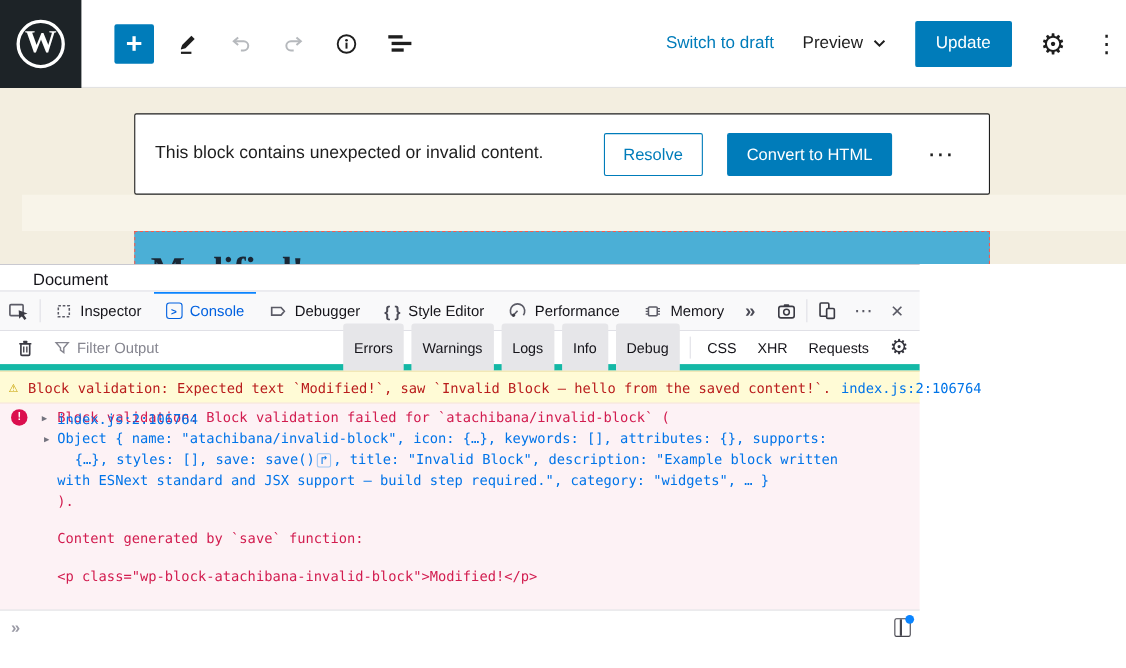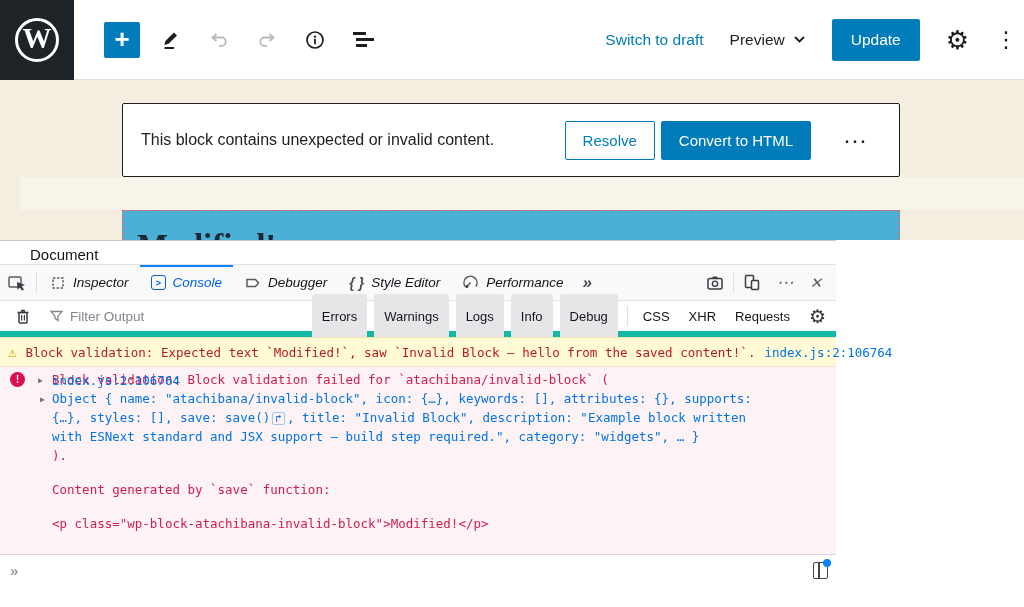--- a/index.html
+++ b/index.html
@@ -34,36 +34,36 @@
 
   
   .canvas { position:absolute; left:0; top:80px; width:1024px; height:160px; background:#f3eee0; }
   .canvas-band { position:absolute; left:20px; right:0; top:97px; height:33px; background:#f8f4e9; }
   .invalid-card { position:absolute; left:122px; top:23px; width:778px; height:74px; background:#fff;
     border:1.5px solid #1e1e1e; border-radius:2px; display:flex; align-items:center; padding:0 32px 0 18px; }
   .invalid-msg { font-size:16px; color:#1e1e1e; margin-right:auto; }
   .resolve-btn { background:#fff; border:1px solid #007cba; color:#007cba; font-size:15px;
     padding:10px 17px; border-radius:2px; cursor:pointer; font-family:inherit; }
   .convert-btn { background:#007cba; border:1px solid #007cba; color:#fff; font-size:15px;
-    padding:10px 17px; border-radius:2px; margin-left:6px; cursor:pointer; font-family:inherit; }
+    padding:10px 17px; border-radius:2px; margin-left:22px; cursor:pointer; font-family:inherit; }
   .card-more { font-size:24px; color:#1e1e1e; margin-left:32px; cursor:pointer; line-height:0.4; }
   .selected-block { position:absolute; left:122px; top:130px; width:778px; height:30px; background:#4bafd6;
     border-top:1px dashed #f55c4f; border-left:1px dashed #f55c4f; border-right:1px dashed #f55c4f;
     overflow:hidden; }
   .clipped-heading { font-family:"Liberation Serif", serif; font-weight:bold; font-size:33px;
     color:#1a2735; margin:17px 0 0 14px; }
 
   
   .devtools { position:absolute; left:0; top:240px; width:836px; height:367px; background:#fff;
     border-top:1px solid #c9c9d0; display:flex; flex-direction:column; }
   .doc-row { height:23px; background:#fff; display:flex; align-items:flex-end; }
   .doc-label { font-size:15px; color:#15141a; padding-left:30px; padding-bottom:1px; cursor:pointer; }
 
   .dt-toolbar { height:37px; background:#f9f9fa; border-top:1px solid #e0e0e6; border-bottom:1px solid #e0e0e6;
-    display:flex; align-items:stretch;font-style:italic; }
+    display:flex; align-items:stretch; }
   .dt-icon-btn { display:flex; align-items:center; justify-content:center; padding:0 7px; cursor:pointer; }
   .dt-sep { width:1px; background:#e0e0e6; margin:7px 2px; }
   .dt-tab { display:flex; align-items:center; gap:7px; padding:0 11px; font-size:13.5px; color:#15141a; cursor:pointer; }
   .dt-tab.active { box-shadow:inset 0 2px 0 0 #0a84ff; color:#0061e0; }
   .console-tab-icon { width:15px; height:15px; border:1.5px solid #0061e0; border-radius:3px;
     color:#0061e0; font-size:9px; font-weight:bold; display:flex; align-items:center; justify-content:center; }
   .braces-glyph { font-size:14px; color:#4a4a55; font-weight:bold; }
   .more-tabs { font-size:17px; color:#4a4a55; font-weight:bold; padding:0 8px; display:flex; align-items:center; cursor:pointer; }
   .dt-toolbar-right { margin-left:auto; display:flex; align-items:stretch; padding-right:6px; }
   .meatball { font-size:17px; color:#5b5b66; display:flex; align-items:center; padding:0 8px; cursor:pointer; }
@@ -210,20 +210,27 @@
       <span class="braces-glyph">{ }</span>
       <span>Style Editor</span>
     </div>
     <div class="dt-tab">
       <svg width="17" height="17" viewBox="0 0 17 17">
         <path d="M3.2 12.5 a6.5 6.5 0 1 1 10.6 0" fill="none" stroke="#5b5b66" stroke-width="1.5"></path>
         <path d="M8.5 8.5 L5.2 12.2" stroke="#5b5b66" stroke-width="1.5"></path>
         <circle cx="4.8" cy="12.6" r="1.5" fill="#3b3b44"></circle>
       </svg>
       <span>Performance</span>
+    </div>
+    <div class="dt-tab">
+      <svg width="17" height="16" viewBox="0 0 17 16">
+        <rect x="4.5" y="4" width="8" height="8" rx="1" fill="none" stroke="#5b5b66" stroke-width="1.4"></rect>
+        <path d="M2 5.5 h2.5 M2 8 h2.5 M2 10.5 h2.5 M12.5 5.5 h2.5 M12.5 8 h2.5 M12.5 10.5 h2.5" stroke="#5b5b66" stroke-width="1.2"></path>
+      </svg>
+      <span>Memory</span>
     </div>
     <div class="more-tabs">»</div>
 
     <div class="dt-toolbar-right">
       <div class="dt-icon-btn">
         <svg width="18" height="16" viewBox="0 0 18 16">
           <rect x="2" y="3.5" width="14" height="10.5" rx="2" fill="none" stroke="#3b3b44" stroke-width="1.5"></rect>
           <circle cx="9" cy="8.7" r="2.6" fill="none" stroke="#3b3b44" stroke-width="1.4"></circle>
           <rect x="6.5" y="1.5" width="5" height="2.2" rx="0.8" fill="#3b3b44"></rect>
         </svg>
@@ -277,21 +284,21 @@
   </div>
 
   <div class="msg-error mono">
     <span class="err-icon">!</span>
     <span class="twisty" style="left:38px; top:9px;">▶</span>
     <div class="err-line" style="top:5px;">Block validation: Block validation failed for `atachibana/invalid-block` (</div>
     <div class="err-line err-src src-link" style="margin-left:0;">index.js:2:106764</div>
 
     <span class="twisty" style="left:40px; top:28px;">▶</span>
     <div class="err-line obj-blue" style="top:24px;">Object { name: "atachibana/invalid-block", icon: {…}, keywords: [], attributes: {}, supports:</div>
-    <div class="err-line obj-blue" style="top:43px;">
+    <div class="err-line obj-blue" style="top:43px;margin-left:16px;">
       <span>{…}, styles: [], save: save()</span><span class="jump-glyph">↱</span><span>, title: "Invalid Block", description: "Example block written</span>
     </div>
     <div class="err-line obj-blue" style="top:62px;">with ESNext standard and JSX support — build step required.", category: "widgets", … }</div>
 
     <div class="err-line" style="top:81px;">).</div>
     <div class="err-line" style="top:115px;">Content generated by `save` function:</div>
     <div class="err-line" style="top:149px;">&lt;p class="wp-block-atachibana-invalid-block"&gt;Modified!&lt;/p&gt;</div>
   </div>
 
   <div class="prompt-row">

